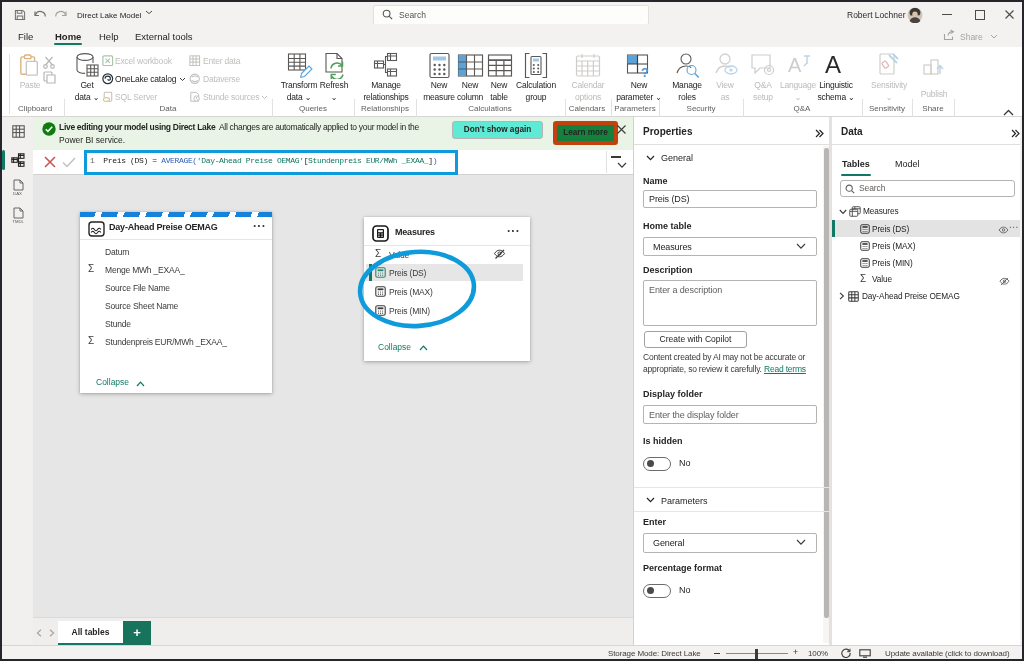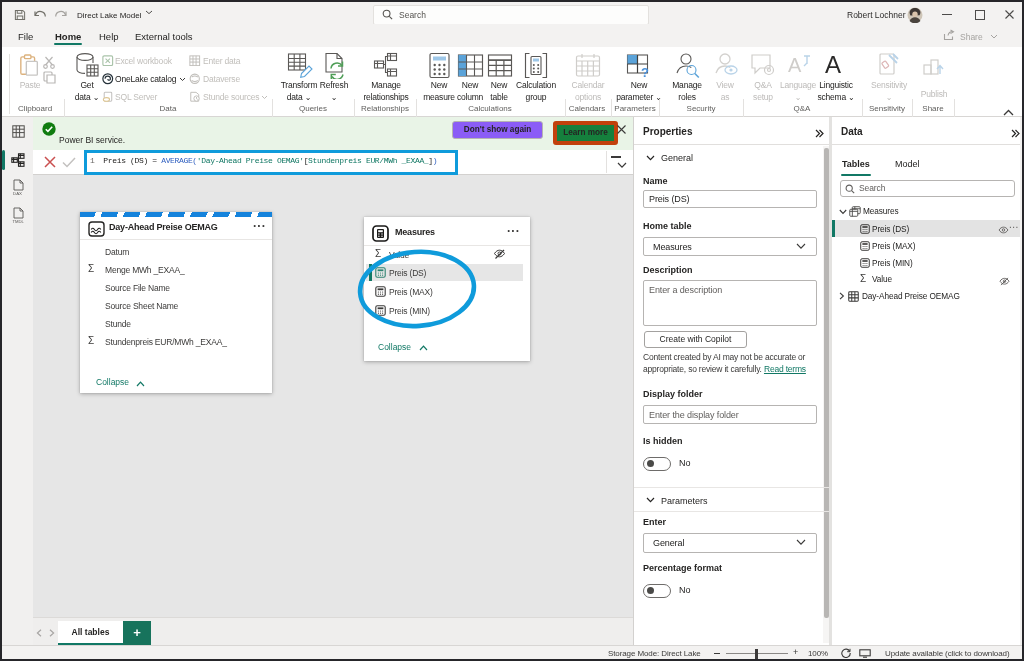--- a/index.html
+++ b/index.html
@@ -337,22 +337,23 @@
           <path d="M8 1v3h3"></path>
           <text x="0.4" y="15.5" font-size="4.2" fill="#5a5856" stroke="none" font-family="Liberation Sans">TMDL</text>
         </svg>
 </div>
 
 <div class="abs" id="notif" style="left:31px;top:115px;width:601px;height:33px;background:#e9f4e7;">
   <svg class="abs" style="left:9px;top:5px;" width="14" height="14" viewBox="0 0 13 13">
           <circle cx="6.5" cy="6.5" r="6.2" fill="#107c10"></circle>
           <path d="M3.5 6.7l2 2 4-4.3" stroke="#fff" stroke-width="1.4" fill="none"></path>
         </svg>
+  <div class="tx" style="left:26px;top:4.5px;font-size:8.5px;letter-spacing:-0.3px;"><b>Live editing your model using Direct Lake</b>&nbsp; All changes are automatically applied to your model in the</div>
   <div class="tx" style="left:26px;top:17.5px;font-size:8.5px;">Power BI service.</div>
-  <div class="abs" style="left:419px;top:4px;width:89px;height:16px;background:#8b5cf6;border:1px solid #b6b4b2;border-radius:3px;text-align:center;font-size:8.2px;font-weight:bold;color:#252423;line-height:16px;">Don't show again</div>
+  <div class="abs" style="left:419px;top:4px;width:89px;height:16px;background:#5eead4;border:1px solid #b6b4b2;border-radius:3px;text-align:center;font-size:8.2px;font-weight:bold;color:#252423;line-height:16px;">Don't show again</div>
   <div class="abs" style="left:520px;top:4px;width:57px;height:16px;background:#15803d;border:4px solid #c2410c;border-radius:3px;text-align:center;font-size:8.2px;font-weight:bold;color:#252423;line-height:16px;">Learn more</div>
   <svg class="abs" style="left:584px;top:8px;" width="9" height="9" viewBox="0 0 9 9" stroke="#3b3a39" stroke-width="1.1">
           <path d="M0.5 0.5l8 8M8.5 0.5l-8 8"></path>
         </svg>
 </div>
 
 <div class="abs" id="formula" style="left:31px;top:148px;width:601px;height:24px;background:#ffffff;border-bottom:1px solid #d3d1cf;">
   <svg class="abs" style="left:11px;top:6px;" width="12" height="12" viewBox="0 0 12 12" stroke="#ca5050" stroke-width="1.5" fill="none">
           <path d="M1 1l10 10M11 1l-10 10"></path>
         </svg>

